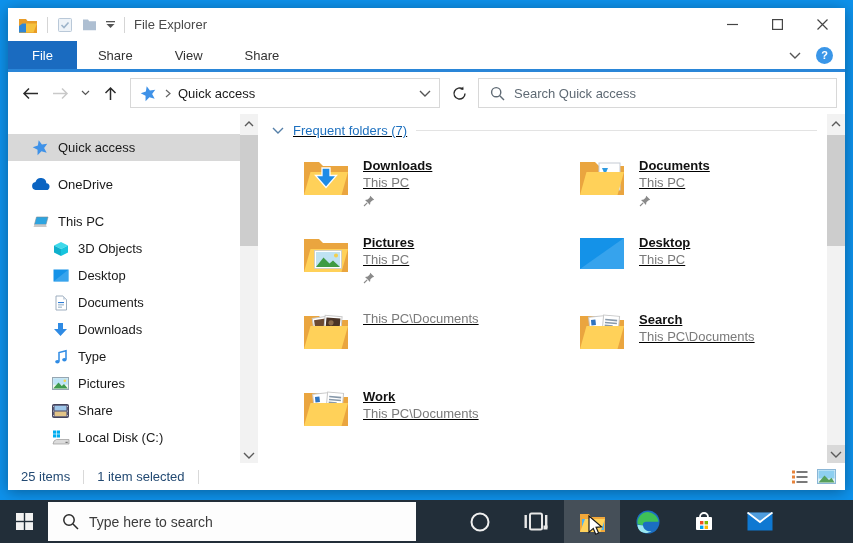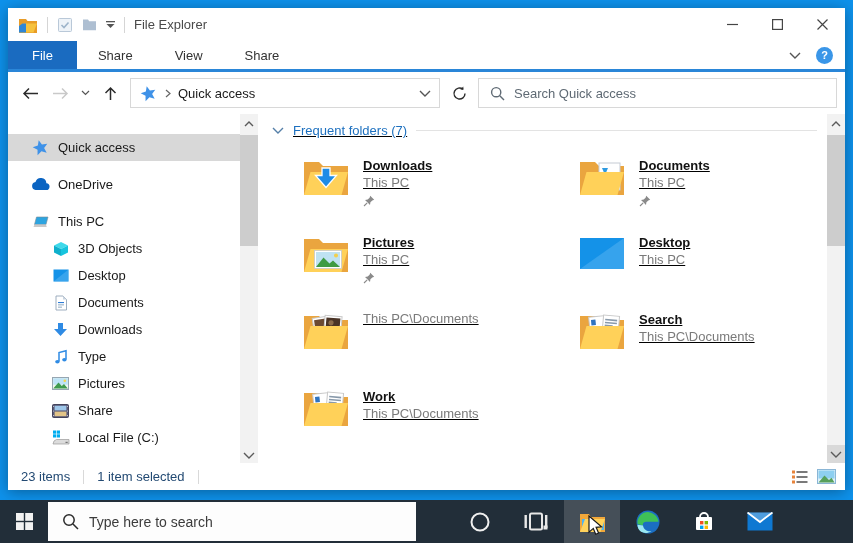--- a/index.html
+++ b/index.html
@@ -327,21 +327,21 @@
                 <g fill="#00adef">
                   <rect x="1" y="0.5" width="3.2" height="3.2"></rect>
                   <rect x="4.8" y="0.5" width="3.2" height="3.2"></rect>
                   <rect x="1" y="4.3" width="3.2" height="3.2"></rect>
                   <rect x="4.8" y="4.3" width="3.2" height="3.2"></rect>
                 </g>
                 <path d="M4.5 9.5 h12.5 v4.5 H1 l1-3z" fill="#dcdcdc" stroke="#9a9a9a" stroke-width="0.7"></path>
                 <rect x="13.5" y="11.8" width="2.2" height="1.1" fill="#6a6a6a"></rect>
               </svg>
             </span>
-    <span class="side-label">Local File (C:)</span>
+    <span class="side-label">Local Disk (C:)</span>
   </div>
         </div>
 
       <div class="vscroll scroll-side">
         <span class="sup">
             <svg width="10" height="6" viewBox="0 0 10 6">
               <path d="M1 5 L5 1 L9 5" fill="none" stroke="#5a5a5a" stroke-width="1.4"></path>
             </svg>
           </span>
         <span class="sthumb"></span>
@@ -521,21 +521,21 @@
         <span class="sthumb"></span>
         <span class="sdown">
             <svg width="12" height="7" viewBox="0 0 12 7">
               <path d="M1 1 L6 6 L11 1" fill="none" stroke="currentColor" stroke-width="1.4"></path>
             </svg>
           </span>
       </div>
     </div>
 
     <div class="statusbar">
-      <span>23 items</span>
+      <span>25 items</span>
       <span class="st-sep"></span>
       <span>1 item selected</span>
       <span class="st-sep"></span>
       <div class="status-right">
         <span style="display:flex">
             <svg width="16" height="14" viewBox="0 0 16 14">
               <g>
                 <rect x="0" y="0.5" width="3" height="3" fill="#e8843b"></rect>
                 <rect x="4.5" y="1" width="11" height="2" fill="#7a7a7a"></rect>
                 <rect x="0" y="5.5" width="3" height="3" fill="#e8843b"></rect>

